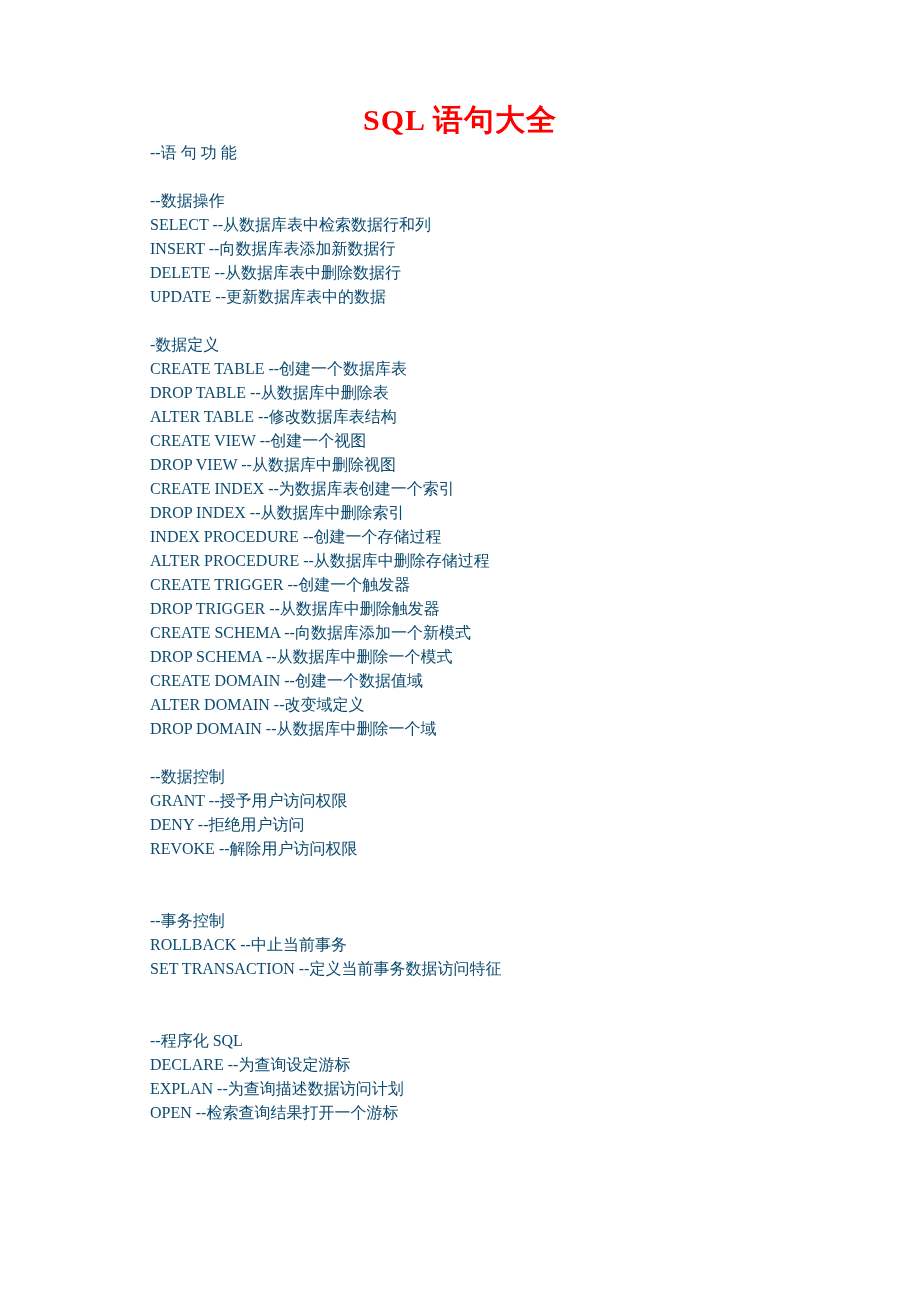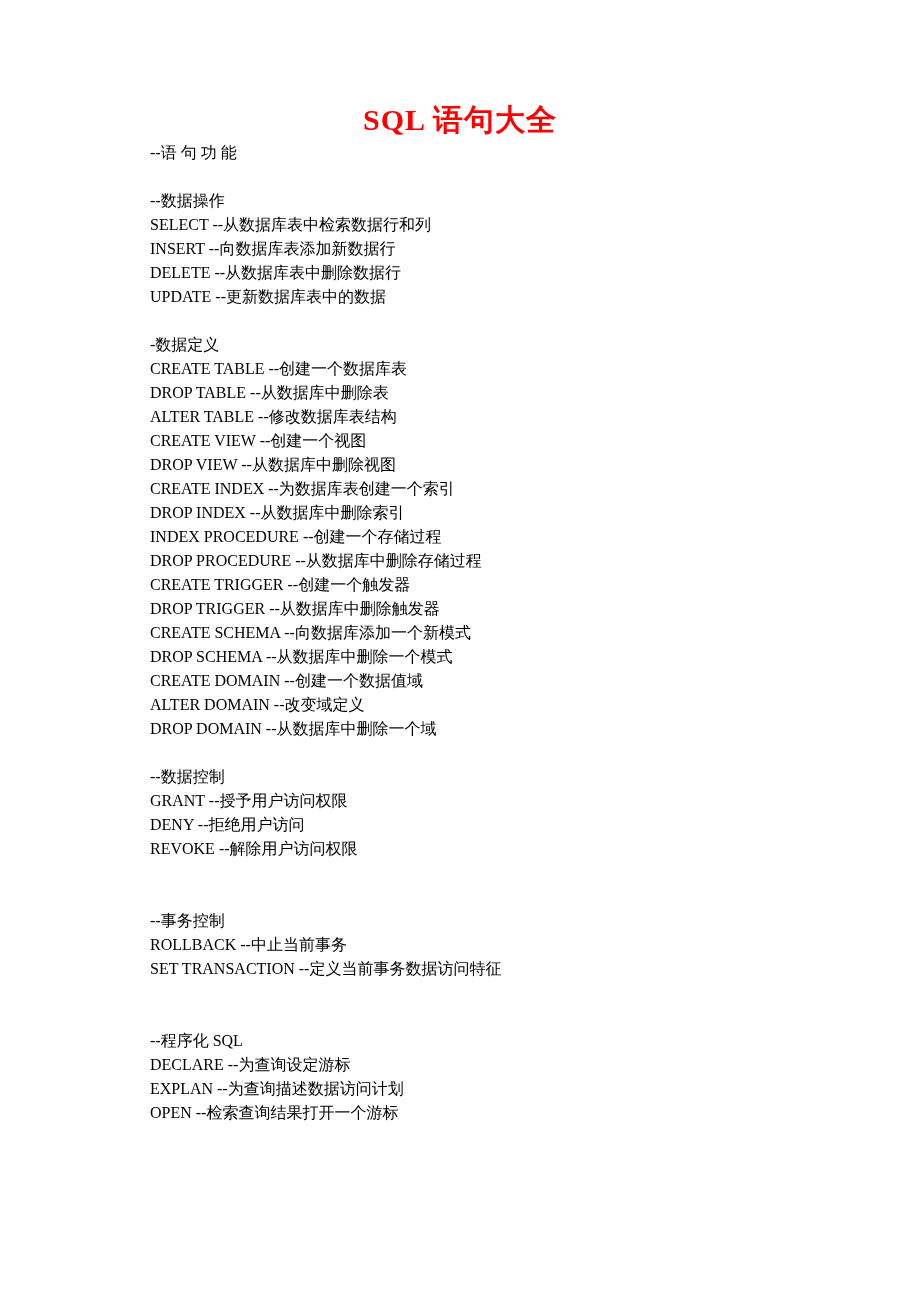--- a/index.html
+++ b/index.html
@@ -18,21 +18,21 @@
       text-align: center;
       color: #ff0000;
       font-size: 30px;
       font-weight: bold;
       font-family: "Times New Roman", "SimSun", serif;
       letter-spacing: 1px;
     }
     .content-line {
       font-size: 16px;
       line-height: 24px;
-      color: #000000;
+      color: #0c4a6e;
       font-family: "Times New Roman", "SimSun", serif;
       white-space: pre-wrap;
     }
     .section-gap {
       height: 24px;
     }
   </style>
 </head>
 <body>
 
@@ -49,21 +49,21 @@
     <div class="section-gap"></div>
     <div class="content-line">-数据定义</div>
     <div class="content-line">CREATE TABLE --创建一个数据库表</div>
     <div class="content-line">DROP TABLE --从数据库中删除表</div>
     <div class="content-line">ALTER TABLE --修改数据库表结构</div>
     <div class="content-line">CREATE VIEW --创建一个视图</div>
     <div class="content-line">DROP VIEW --从数据库中删除视图</div>
     <div class="content-line">CREATE INDEX --为数据库表创建一个索引</div>
     <div class="content-line">DROP INDEX --从数据库中删除索引</div>
     <div class="content-line">INDEX PROCEDURE --创建一个存储过程</div>
-    <div class="content-line">DROP PROCEDURE --从数据库中删除存储过程</div>
+    <div class="content-line">ALTER PROCEDURE --从数据库中删除存储过程</div>
     <div class="content-line">CREATE TRIGGER --创建一个触发器</div>
     <div class="content-line">DROP TRIGGER --从数据库中删除触发器</div>
     <div class="content-line">CREATE SCHEMA --向数据库添加一个新模式</div>
     <div class="content-line">DROP SCHEMA --从数据库中删除一个模式</div>
     <div class="content-line">CREATE DOMAIN --创建一个数据值域</div>
     <div class="content-line">ALTER DOMAIN --改变域定义</div>
     <div class="content-line">DROP DOMAIN --从数据库中删除一个域</div>
     <div class="section-gap"></div>
     <div class="content-line">--数据控制</div>
     <div class="content-line">GRANT --授予用户访问权限</div>

